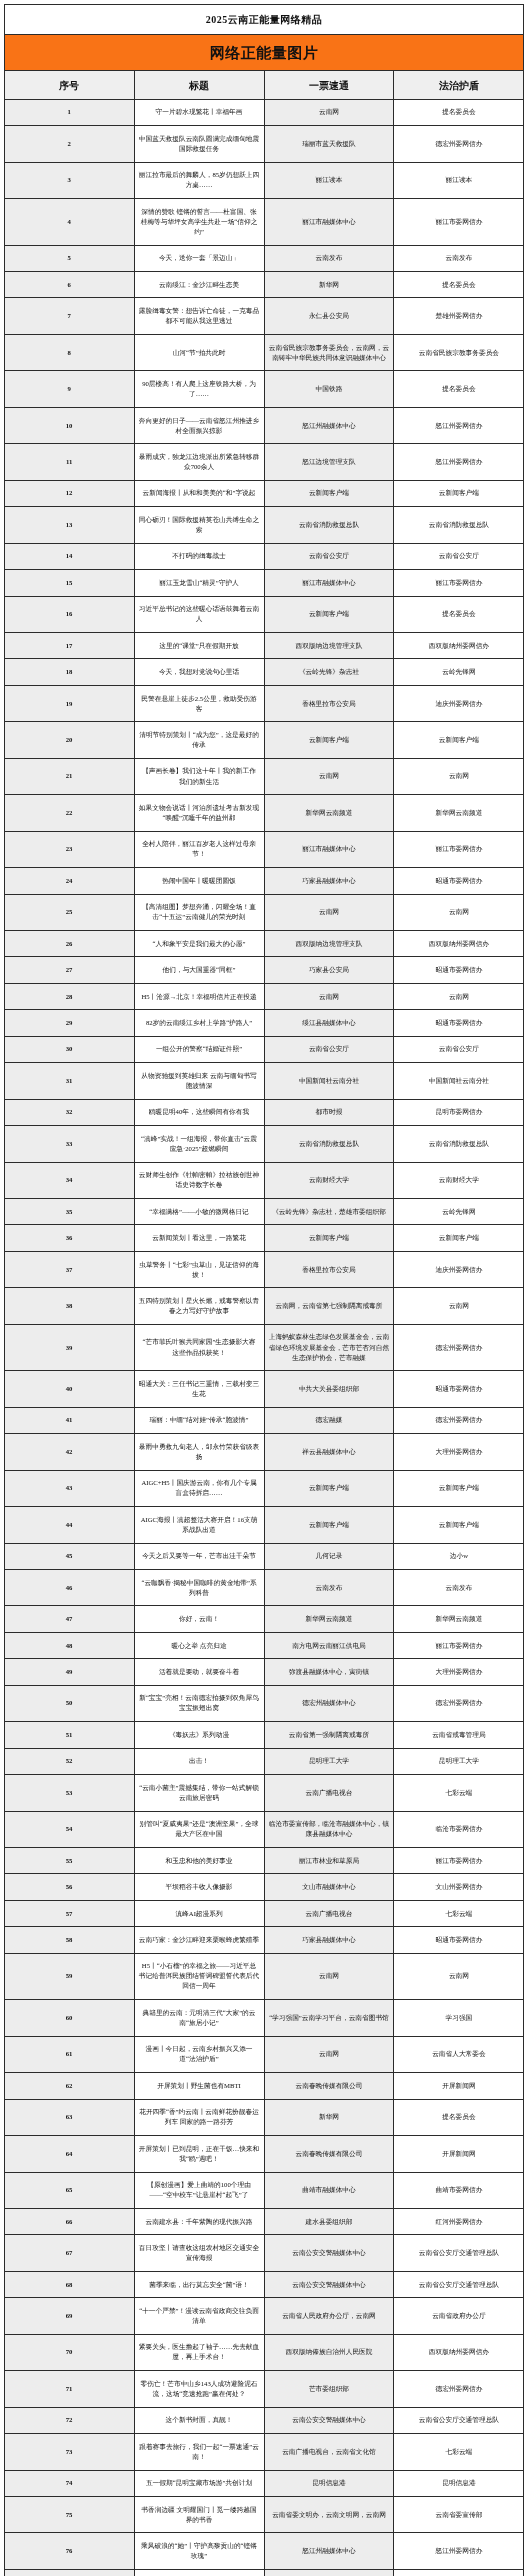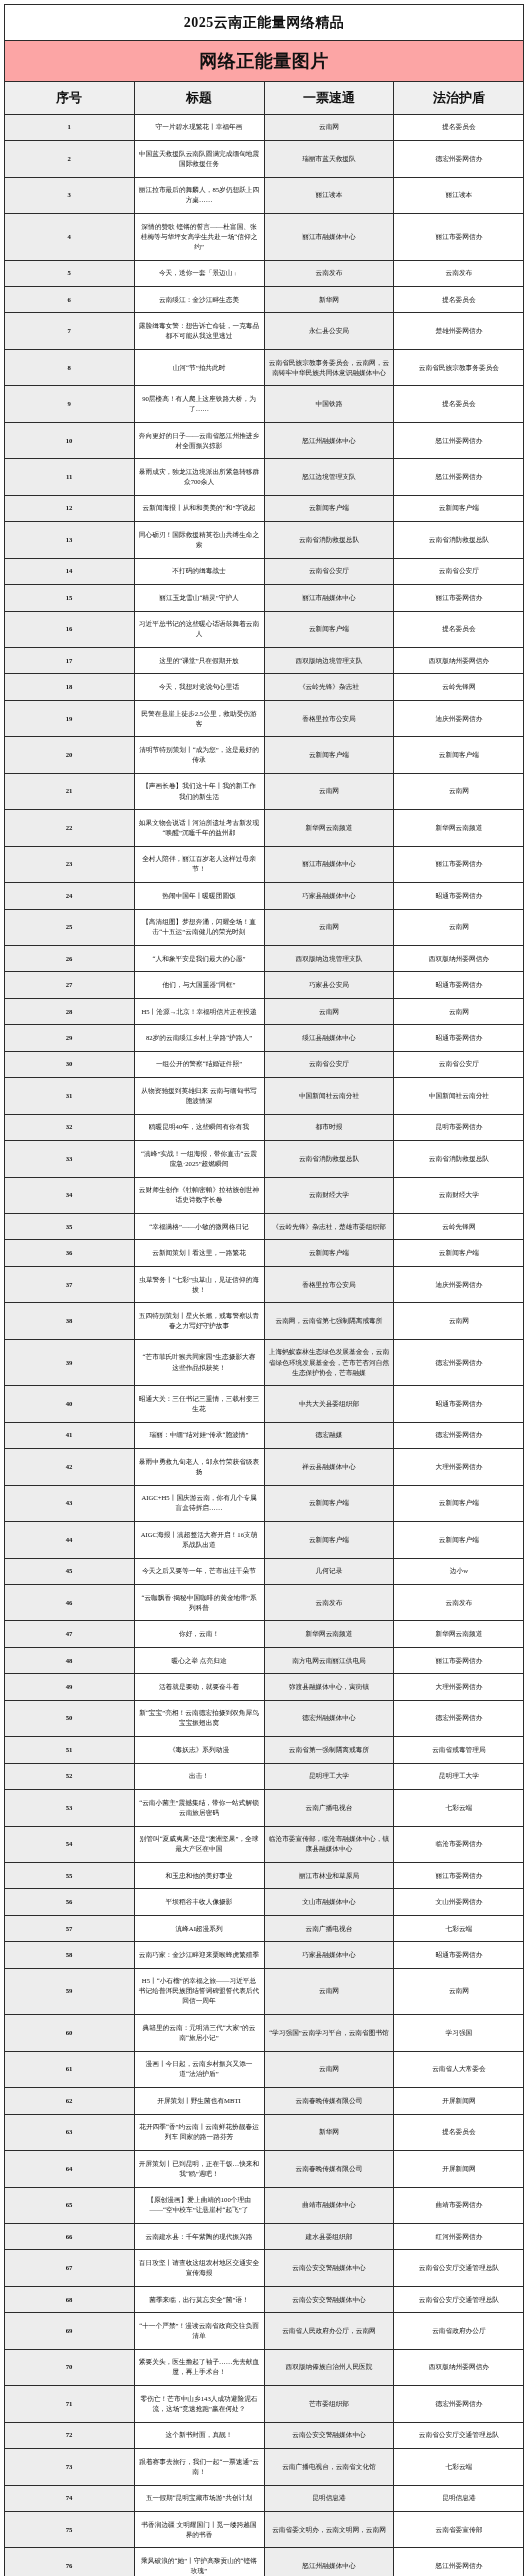--- a/index.html
+++ b/index.html
@@ -17,35 +17,35 @@
   td {
     border: 1px solid #2b2b2b;
     text-align: center;
     vertical-align: middle;
     padding: 7.7px 4.1px;
     font-size: 6.7px;
     line-height: 1.5;
     word-break: break-all;
   }
   .title-row td {
-    font-size: 14px;
+    font-size: 10px;
     font-weight: bold;
     padding: 7.2px 4.1px;
     background: #ffffff;
     letter-spacing: 0.5px;
   }
   .subtitle-row td {
-    font-size: 18px;
+    font-size: 15px;
     font-weight: bold;
     padding: 6.2px 4.1px;
-    background: #fca5a5;
+    background: #f97316;
     letter-spacing: 0.5px;
   }
   .header-row td {
-    font-size: 13px;
+    font-size: 10px;
     font-weight: bold;
     background: #efefef;
     padding: 6.2px 4.1px;
   }
   .c0 { width: 9%;    background: #ededed; font-weight: bold; font-family: "Liberation Serif", "DejaVu Serif", serif; }
   .c1 { width: 41.5%; background: #ffffff; }
   .c2 { width: 25%;   background: #ededed; }
   .c3 { width: 24.5%; background: #ffffff; }
 </style>
 </head>

